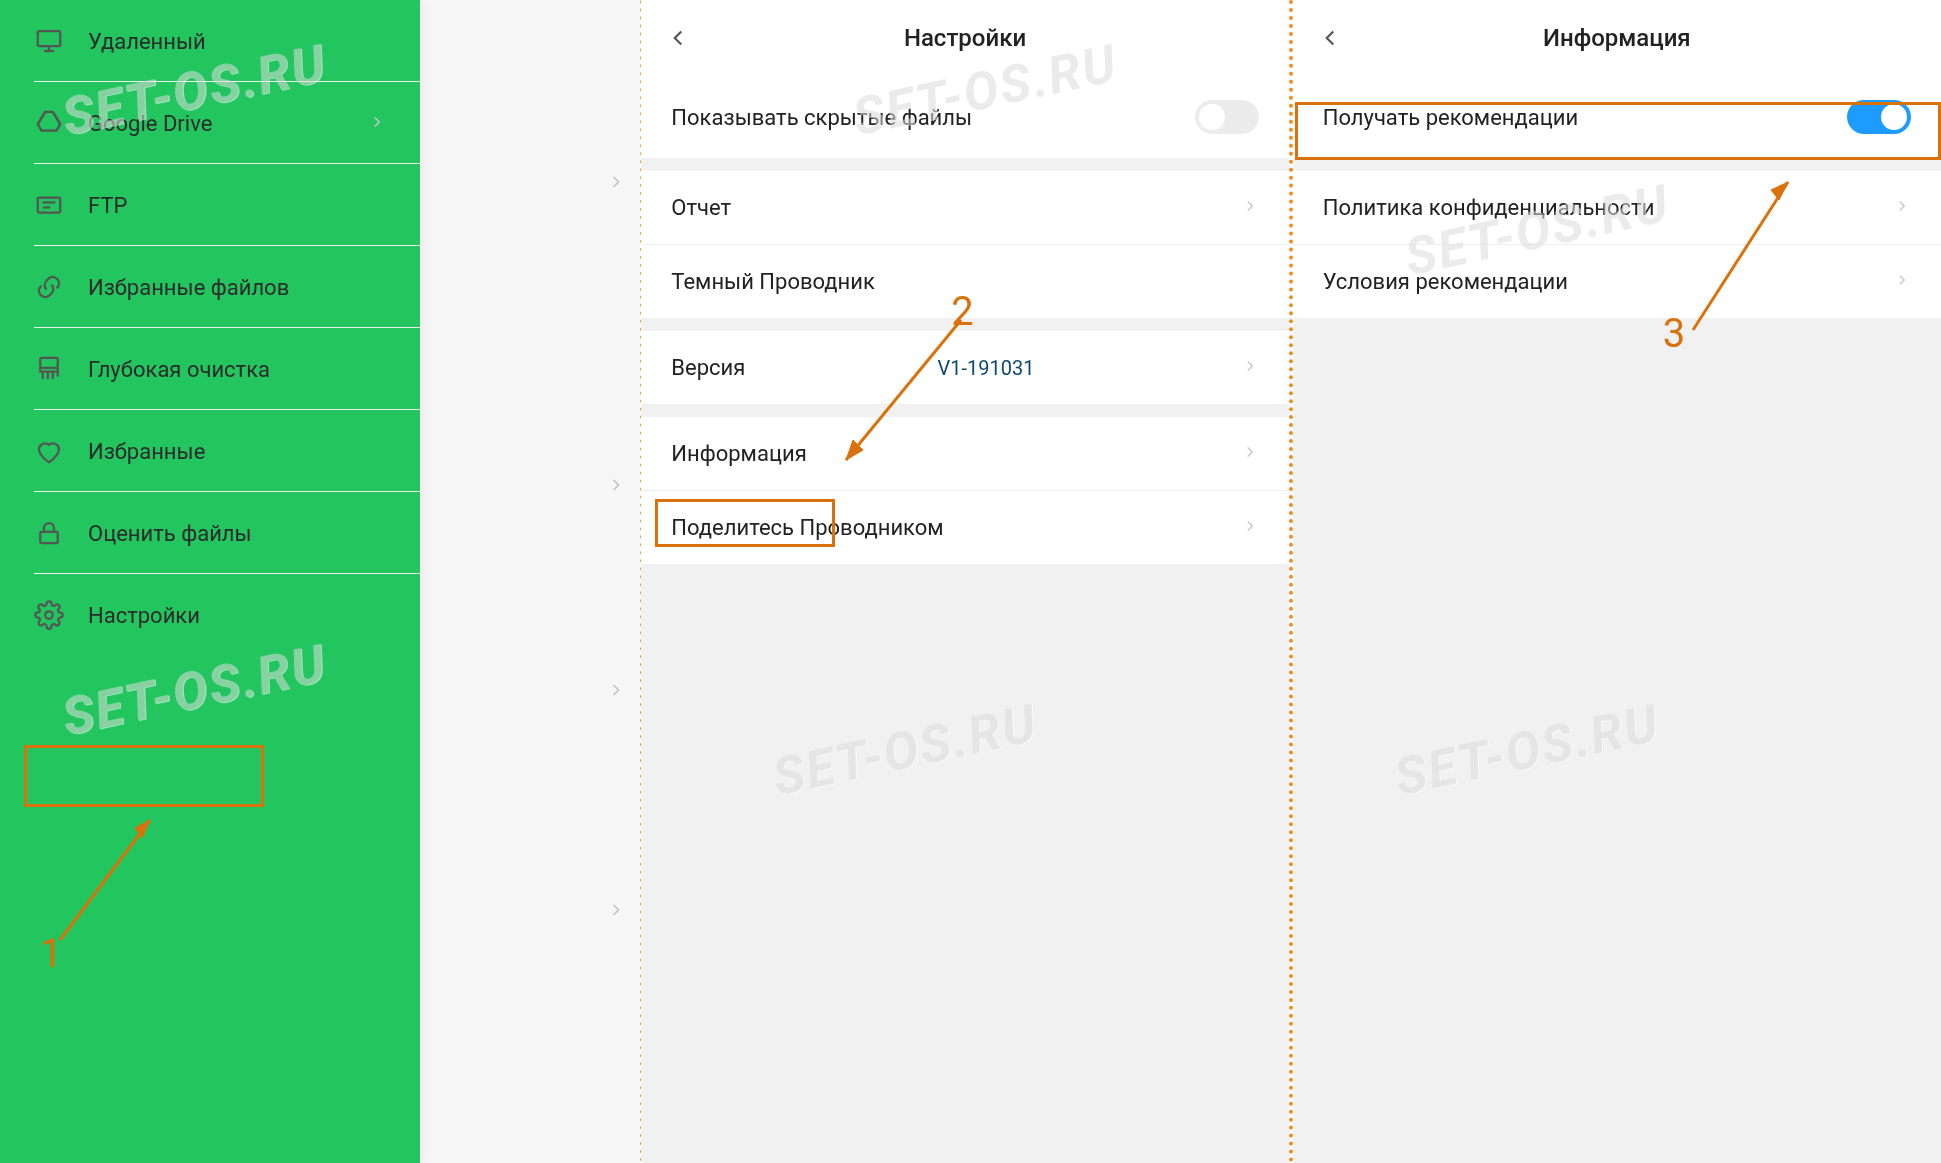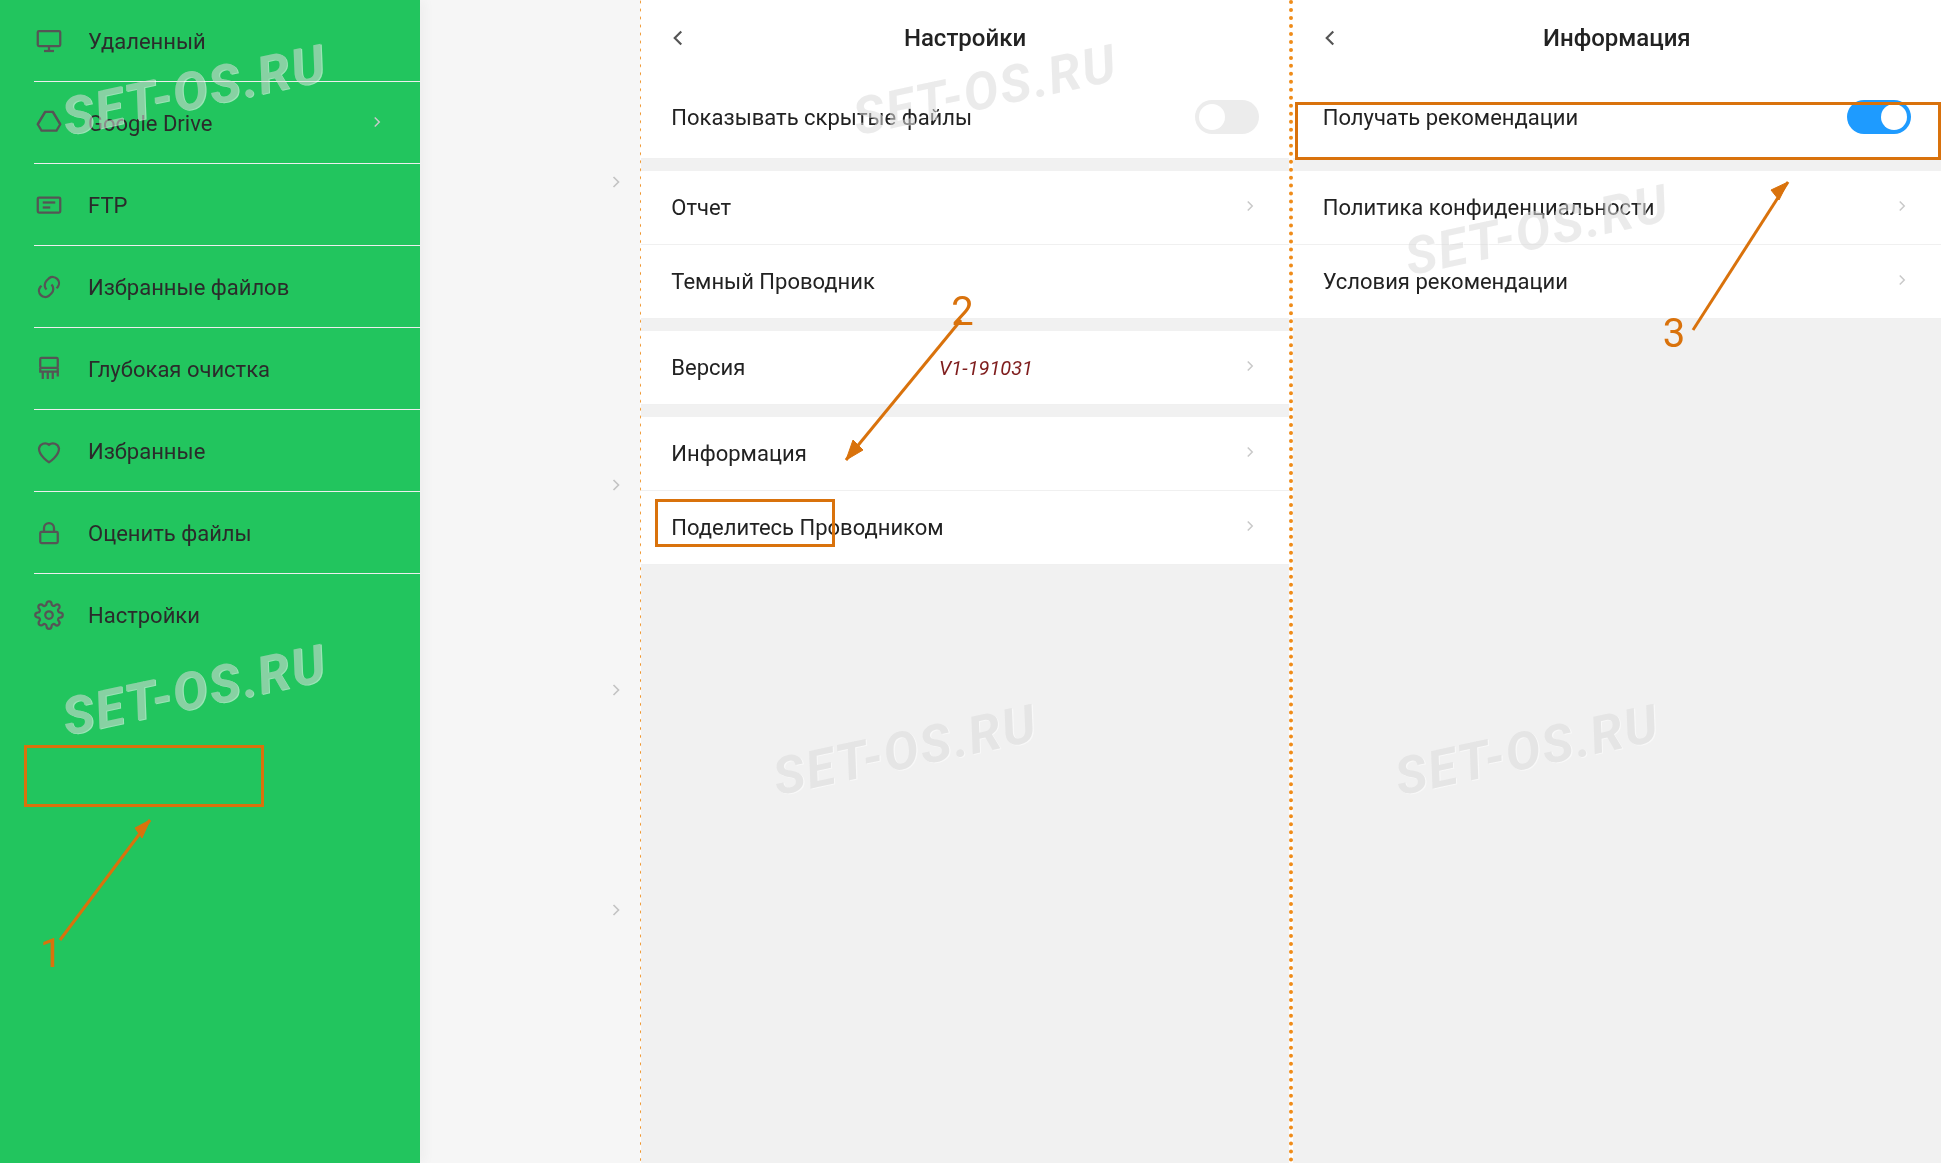--- a/index.html
+++ b/index.html
@@ -121,21 +121,21 @@
   }
   .header .back svg{width:100%;height:100%;stroke:#555;stroke-width:2;fill:none;}
   .gap{height:12px; background:#f1f1f1;}
   .row{
     display:flex; align-items:center; padding:24px 30px; font-size:22px;
     background:#fff; position:relative; border-bottom:1px solid #f0f0f0;
   }
   .row:last-child{border-bottom:none;}
   .row .chev{margin-left:auto;color:#c9c9c9;}
   .row .chev svg{width:18px;height:18px;stroke:currentColor;fill:none;stroke-width:2;}
-  .row .value{margin-left:auto; color:#7f1d1d; font-size:20px; padding-right:14px;font-style:italic;}
+  .row .value{margin-left:auto; color:#0c4a6e; font-size:20px; padding-right:14px;}
   .toggle-off{
     margin-left:auto; width:64px;height:34px;background:#ececec;border-radius:17px;position:relative;
   }
   .toggle-off::after{
     content:""; position:absolute; left:4px; top:4px; width:26px; height:26px;
     background:#fff; border-radius:50%;
   }
   .toggle-on{
     margin-left:auto; width:64px;height:34px;background:#1e9bff;border-radius:17px;position:relative;
   }

